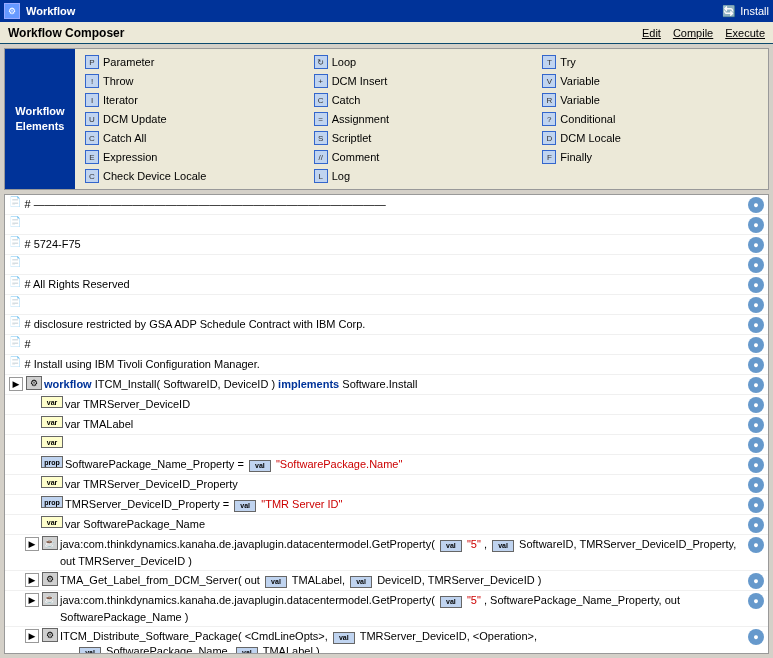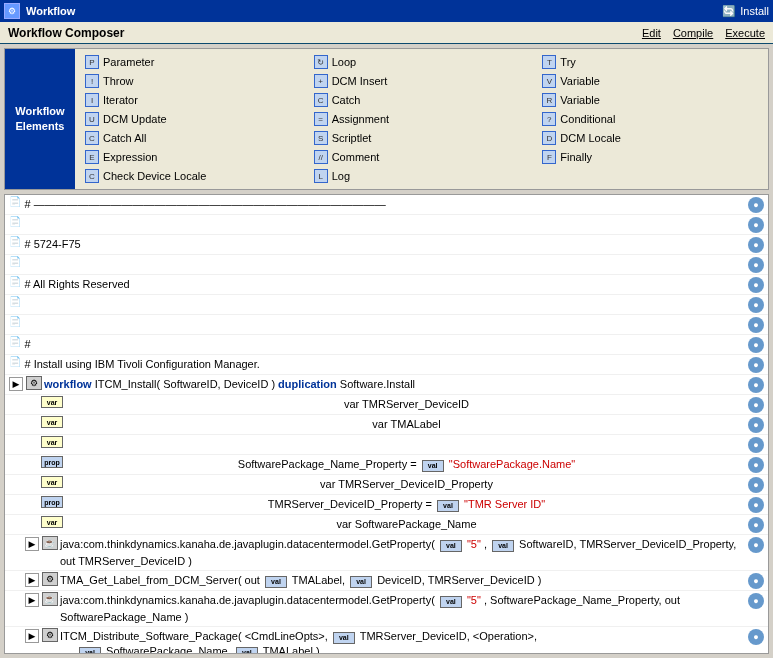--- a/index.html
+++ b/index.html
@@ -56,21 +56,21 @@
     
     .code-area {
       flex: 1; overflow-y: auto; background: #fff; border: 1px solid #999;
       margin: 0 4px 4px 4px;
     }
     .code-row {
       display: flex; align-items: flex-start; padding: 1px 4px;
       border-bottom: 1px solid #f0f0f0; min-height: 18px;
     }
     .code-row.indent-1 { padding-left: 20px; }
-    .code-row.indent-2 { padding-left: 36px; text-align: center; }
+    .code-row.indent-2 { padding-left: 36px; }
     .code-expand {
       width: 14px; height: 14px; border: 1px solid #999; background: #fff;
       display: flex; align-items: center; justify-content: center;
       cursor: pointer; font-size: 9px; flex-shrink: 0; margin-right: 3px; margin-top: 1px;
     }
     .code-content { flex: 1; color: #000; line-height: 1.5; }
     .code-content .keyword { color: #003399; font-weight: bold; }
     .code-content .string { color: #cc0000; }
     .end-icon {
       width: 16px; height: 16px; background: #6699cc; border-radius: 50%;
@@ -238,38 +238,39 @@
       <span class="file-icon">📄</span>
       <span class="code-content comment"># All Rights Reserved</span>
       <div class="end-icon">●</div>
     </div>
     <div class="code-row">
       <span class="file-icon">📄</span>
       <div class="end-icon">●</div>
     </div>
     <div class="code-row">
       <span class="file-icon">📄</span>
+      <span class="code-content comment"># disclosure restricted by GSA ADP Schedule Contract with IBM Corp.</span>
       <div class="end-icon">●</div>
     </div>
     <div class="code-row">
       <span class="file-icon">📄</span>
       <span class="code-content comment">#</span>
       <div class="end-icon">●</div>
     </div>
     <div class="code-row">
       <span class="file-icon">📄</span>
       <span class="code-content comment"># Install using IBM Tivoli Configuration Manager.</span>
       <div class="end-icon">●</div>
     </div>
 
     <div class="code-row">
       <div class="code-expand">▶</div>
       <div class="gear-icon">⚙</div>
       <span class="code-content">
-        <span class="keyword">workflow</span> ITCM_Install( SoftwareID, DeviceID ) <span class="keyword">duplication</span> Software.Install
+        <span class="keyword">workflow</span> ITCM_Install( SoftwareID, DeviceID ) <span class="keyword">implements</span> Software.Install
       </span>
       <div class="end-icon">●</div>
     </div>
 
     <div class="code-row indent-2">
       <span class="var-icon">var</span>
       <span class="code-content">var TMRServer_DeviceID</span>
       <div class="end-icon">●</div>
     </div>
 

